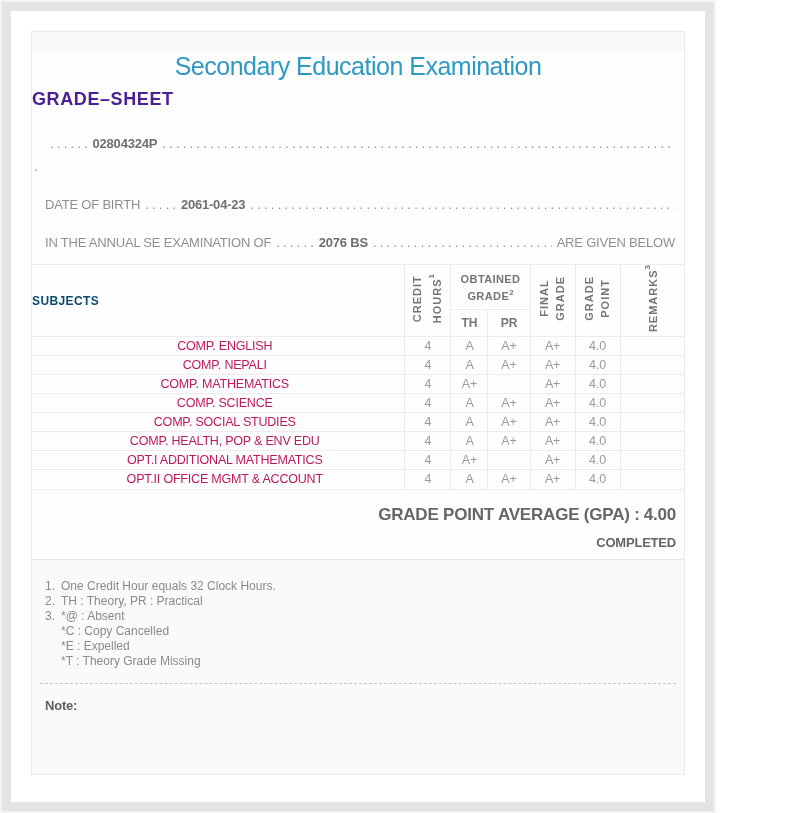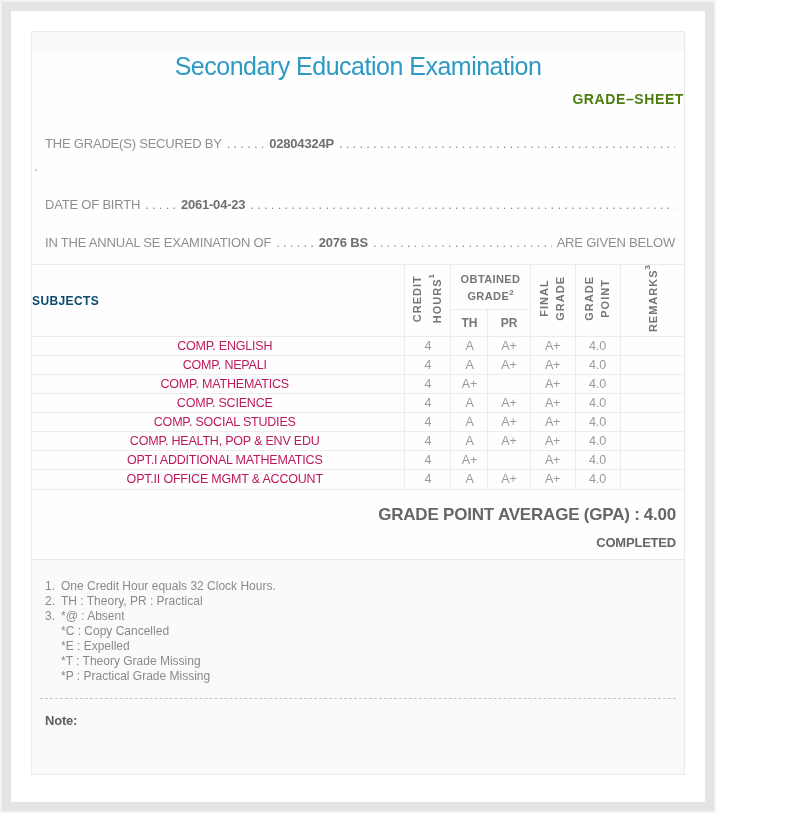--- a/index.html
+++ b/index.html
@@ -28,24 +28,24 @@
   }
   .page-title {
     margin-top:20px;
     text-align:center;
     font-size:25px; line-height:28px;
     letter-spacing:-0.5px;
     color:#2d9ac5;
   }
   .page-subtitle {
     margin-top:11px;
-    text-align:right;
-    font-size:14px; line-height:16px;
+    text-align:left;
+    font-size:18px; line-height:16px;
     font-weight:bold; letter-spacing:0.6px;
-    color:#4d7c0f;
+    color:#4c1d95;
   }
   .info-line {
     display:flex; align-items:baseline;
     padding:0 9px 0 13px;
     font-size:13px; line-height:16px;
     letter-spacing:-0.2px;
     color:#8f8f8f;
     white-space:nowrap;
   }
   .info-line .lbl { flex:0 0 auto; }
@@ -127,21 +127,20 @@
 <div class="frame">
   <div class="frame-inner">
     <div class="card">
 
       <div class="card-top">
 
         <div class="page-title">Secondary Education Examination</div>
         <div class="page-subtitle">GRADE–SHEET</div>
 
         <div class="info-line line-secured">
-          <span class="lbl">THE GRADE(S) SECURED BY</span>
           <span class="leader">. . . . . .</span>
           <span class="val">02804324P</span>
           <span class="fill">. . . . . . . . . . . . . . . . . . . . . . . . . . . . . . . . . . . . . . . . . . . . . . . . . . . . . . . . . . . . . . . . . . . . . . . . . . . . . . . . . . . . . . . . . . . . . . . .</span>
         </div>
 
         <div class="line-cont">.</div>
 
         <div class="info-line line-dob">
           <span class="lbl">DATE OF BIRTH</span>
           <span class="leader">. . . . .</span>
@@ -295,24 +294,20 @@
             <span class="fn-text">*C : Copy Cancelled</span>
           </div>
           <div class="fn-row">
             <span class="fn-num"></span>
             <span class="fn-text">*E : Expelled</span>
           </div>
           <div class="fn-row">
             <span class="fn-num"></span>
             <span class="fn-text">*T : Theory Grade Missing</span>
           </div>
-          <div class="fn-row">
-            <span class="fn-num"></span>
-            <span class="fn-text">*P : Practical Grade Missing</span>
-          </div>
         </div>
 
         <div class="dashed-sep"></div>
 
         <div class="note-block">
           <div class="note-title">Note:</div>
         </div>
 
       </div>
 

